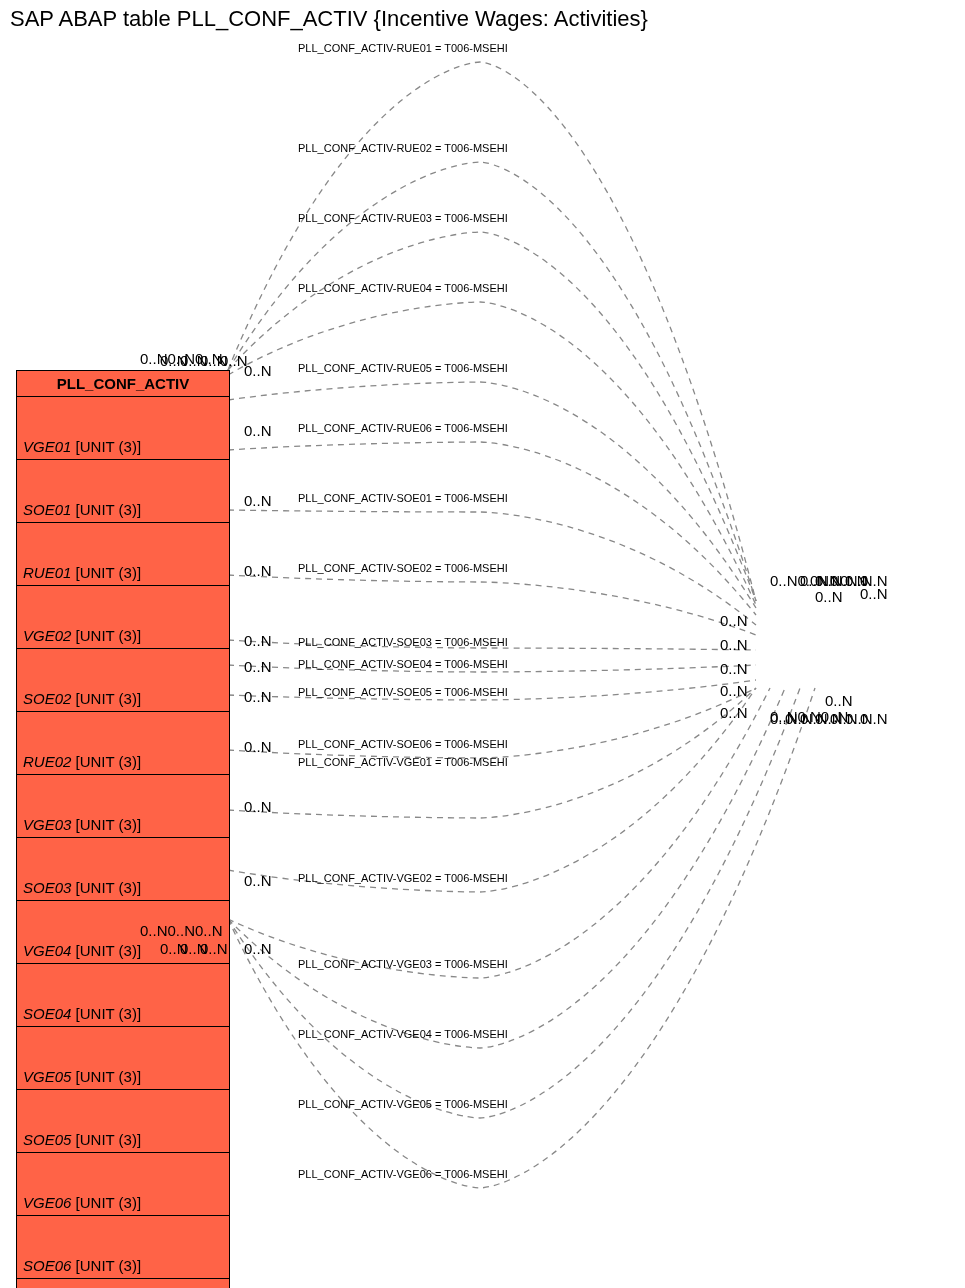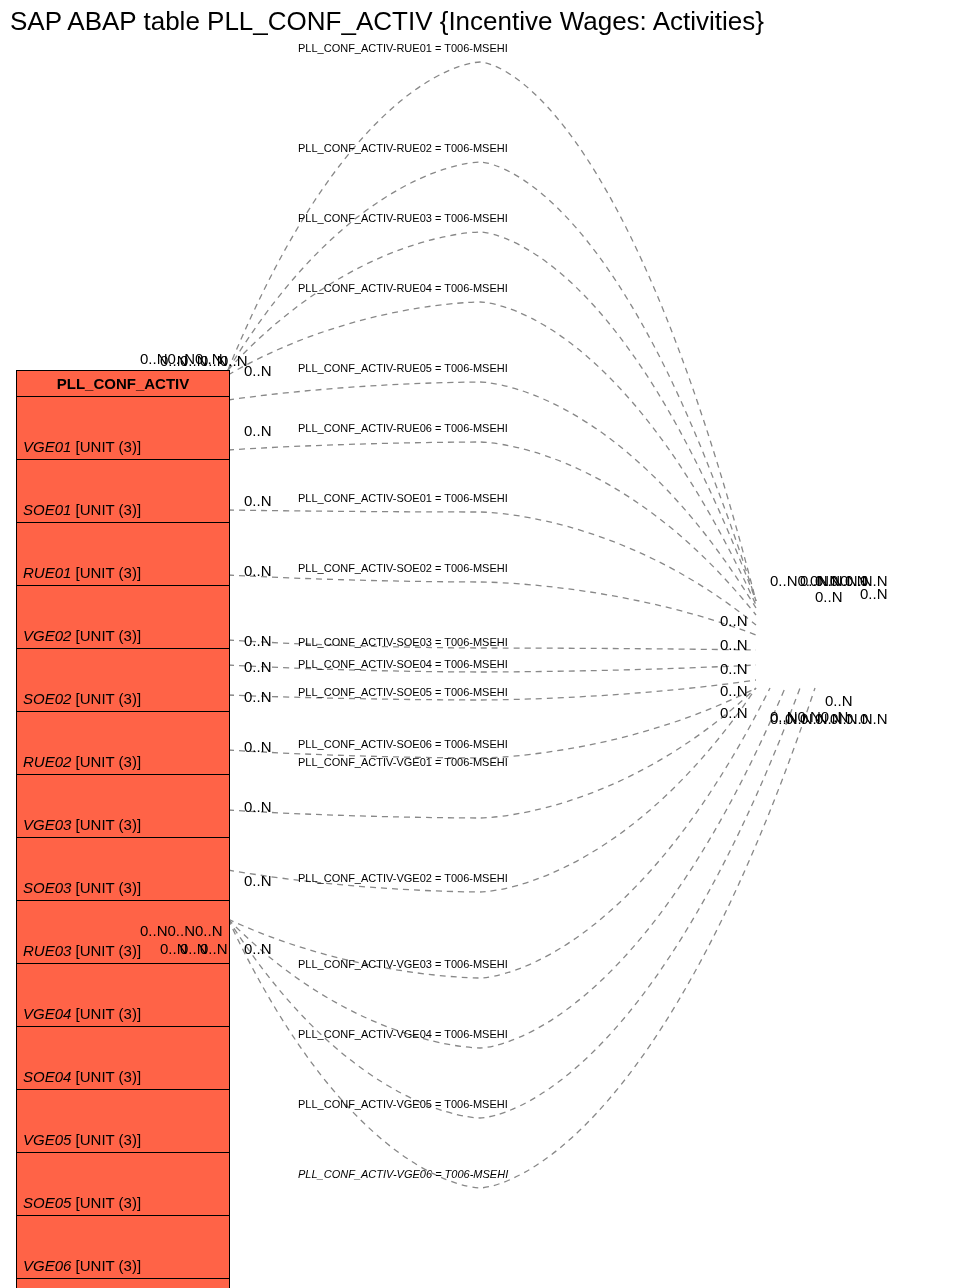--- a/index.html
+++ b/index.html
@@ -1,18 +1,18 @@
 <!DOCTYPE html>
 <html><head>
 <meta charset="utf-8">
 <style>
   html,body{margin:0;padding:0;background:#fff;font-family:Helvetica,Arial,sans-serif;color:#000;}
   #stage{position:relative;width:965px;height:1288px;}
   svg.edges{position:absolute;left:0;top:0;width:965px;height:1288px;pointer-events:none;}
-  .title{position:absolute;left:10px;top:6px;font-size:26px;}
+  .title{position:absolute;left:10px;top:6px;font-size:22px;}
   .entity{position:absolute;border:1px solid #000;font-size:15px;}
   .entity .hdr{font-weight:bold;text-align:center;padding:4px 6px;border-bottom:1px solid #000;}
   .entity .row{padding:4px 6px;border-bottom:1px solid #000;white-space:nowrap;margin-top:37px;}
   .entity .row:last-child{border-bottom:none;}
   .entity .row .fn{font-style:italic;}
   .left-entity{left:16px;top:370px;width:212px;background:#ff6347;}
   .right-entity{left:756px;top:601px;width:155px;background:#cde2cd;}
   .rel-label{position:absolute;font-size:11px;white-space:nowrap;}
   .card{position:absolute;font-size:15px;white-space:nowrap;}
 </style>
@@ -47,21 +47,20 @@
   <div class="hdr">PLL_CONF_ACTIV</div>
   <div id="left-rows">
         <div class="row"><span class="fn">VGE01</span> [UNIT (3)]</div>
         <div class="row"><span class="fn">SOE01</span> [UNIT (3)]</div>
         <div class="row"><span class="fn">RUE01</span> [UNIT (3)]</div>
         <div class="row"><span class="fn">VGE02</span> [UNIT (3)]</div>
         <div class="row"><span class="fn">SOE02</span> [UNIT (3)]</div>
         <div class="row"><span class="fn">RUE02</span> [UNIT (3)]</div>
         <div class="row"><span class="fn">VGE03</span> [UNIT (3)]</div>
         <div class="row"><span class="fn">SOE03</span> [UNIT (3)]</div>
-        <div class="row"><span class="fn">RUE03</span> [UNIT (3)]</div>
         <div class="row"><span class="fn">VGE04</span> [UNIT (3)]</div>
         <div class="row"><span class="fn">SOE04</span> [UNIT (3)]</div>
         <div class="row"><span class="fn">VGE05</span> [UNIT (3)]</div>
         <div class="row"><span class="fn">SOE05</span> [UNIT (3)]</div>
         <div class="row"><span class="fn">VGE06</span> [UNIT (3)]</div>
         <div class="row"><span class="fn">SOE06</span> [UNIT (3)]</div>
         <div class="row"><span class="fn">RUE06</span> [UNIT (3)]</div>
       </div>
 </div>
 
@@ -118,18 +117,18 @@
       <div class="card" style="left: 800px; top: 710px;">0..N</div>
       <div class="rel-label" style="left: 298px; top: 958px;">PLL_CONF_ACTIV-VGE03 = T006-MSEHI</div>
       <div class="card" style="left: 244px; top: 940px;">0..N</div>
       <div class="card" style="left: 815px; top: 710px;">0..N</div>
       <div class="rel-label" style="left: 298px; top: 1028px;">PLL_CONF_ACTIV-VGE04 = T006-MSEHI</div>
       <div class="card" style="left: 200px; top: 940px;">0..N</div>
       <div class="card" style="left: 830px; top: 710px;">0..N</div>
       <div class="rel-label" style="left: 298px; top: 1098px;">PLL_CONF_ACTIV-VGE05 = T006-MSEHI</div>
       <div class="card" style="left: 180px; top: 940px;">0..N</div>
       <div class="card" style="left: 845px; top: 710px;">0..N</div>
-      <div class="rel-label" style="left: 298px; top: 1168px; font-style: italic;">PLL_CONF_ACTIV-VGE06 = T006-MSEHI</div>
+      <div class="rel-label" style="left: 298px; top: 1168px;">PLL_CONF_ACTIV-VGE06 = T006-MSEHI</div>
       <div class="card" style="left: 160px; top: 940px;">0..N</div>
       <div class="card" style="left: 860px; top: 710px;">0..N</div>
     </div>
 
 </div>
 
 </body></html>

